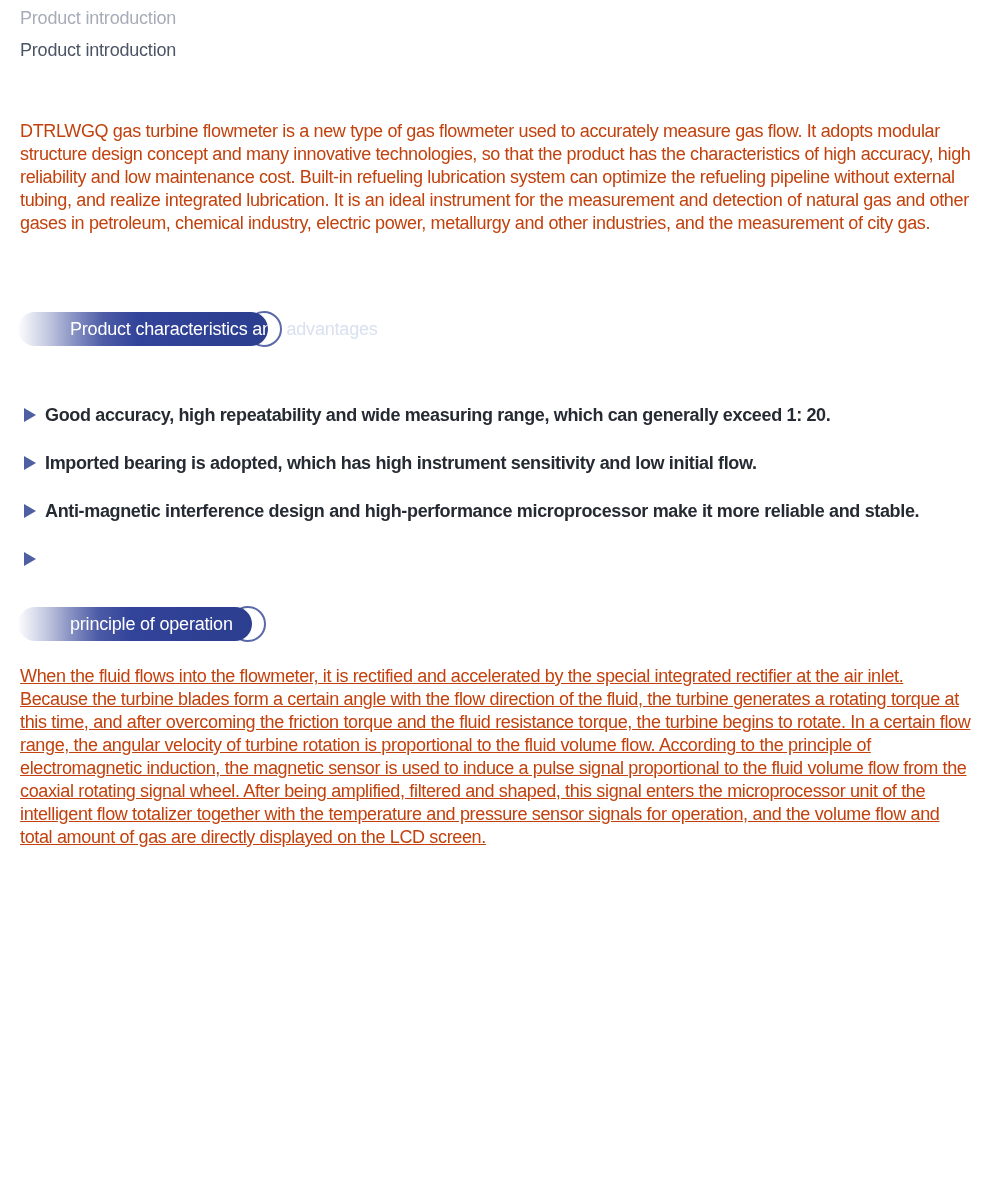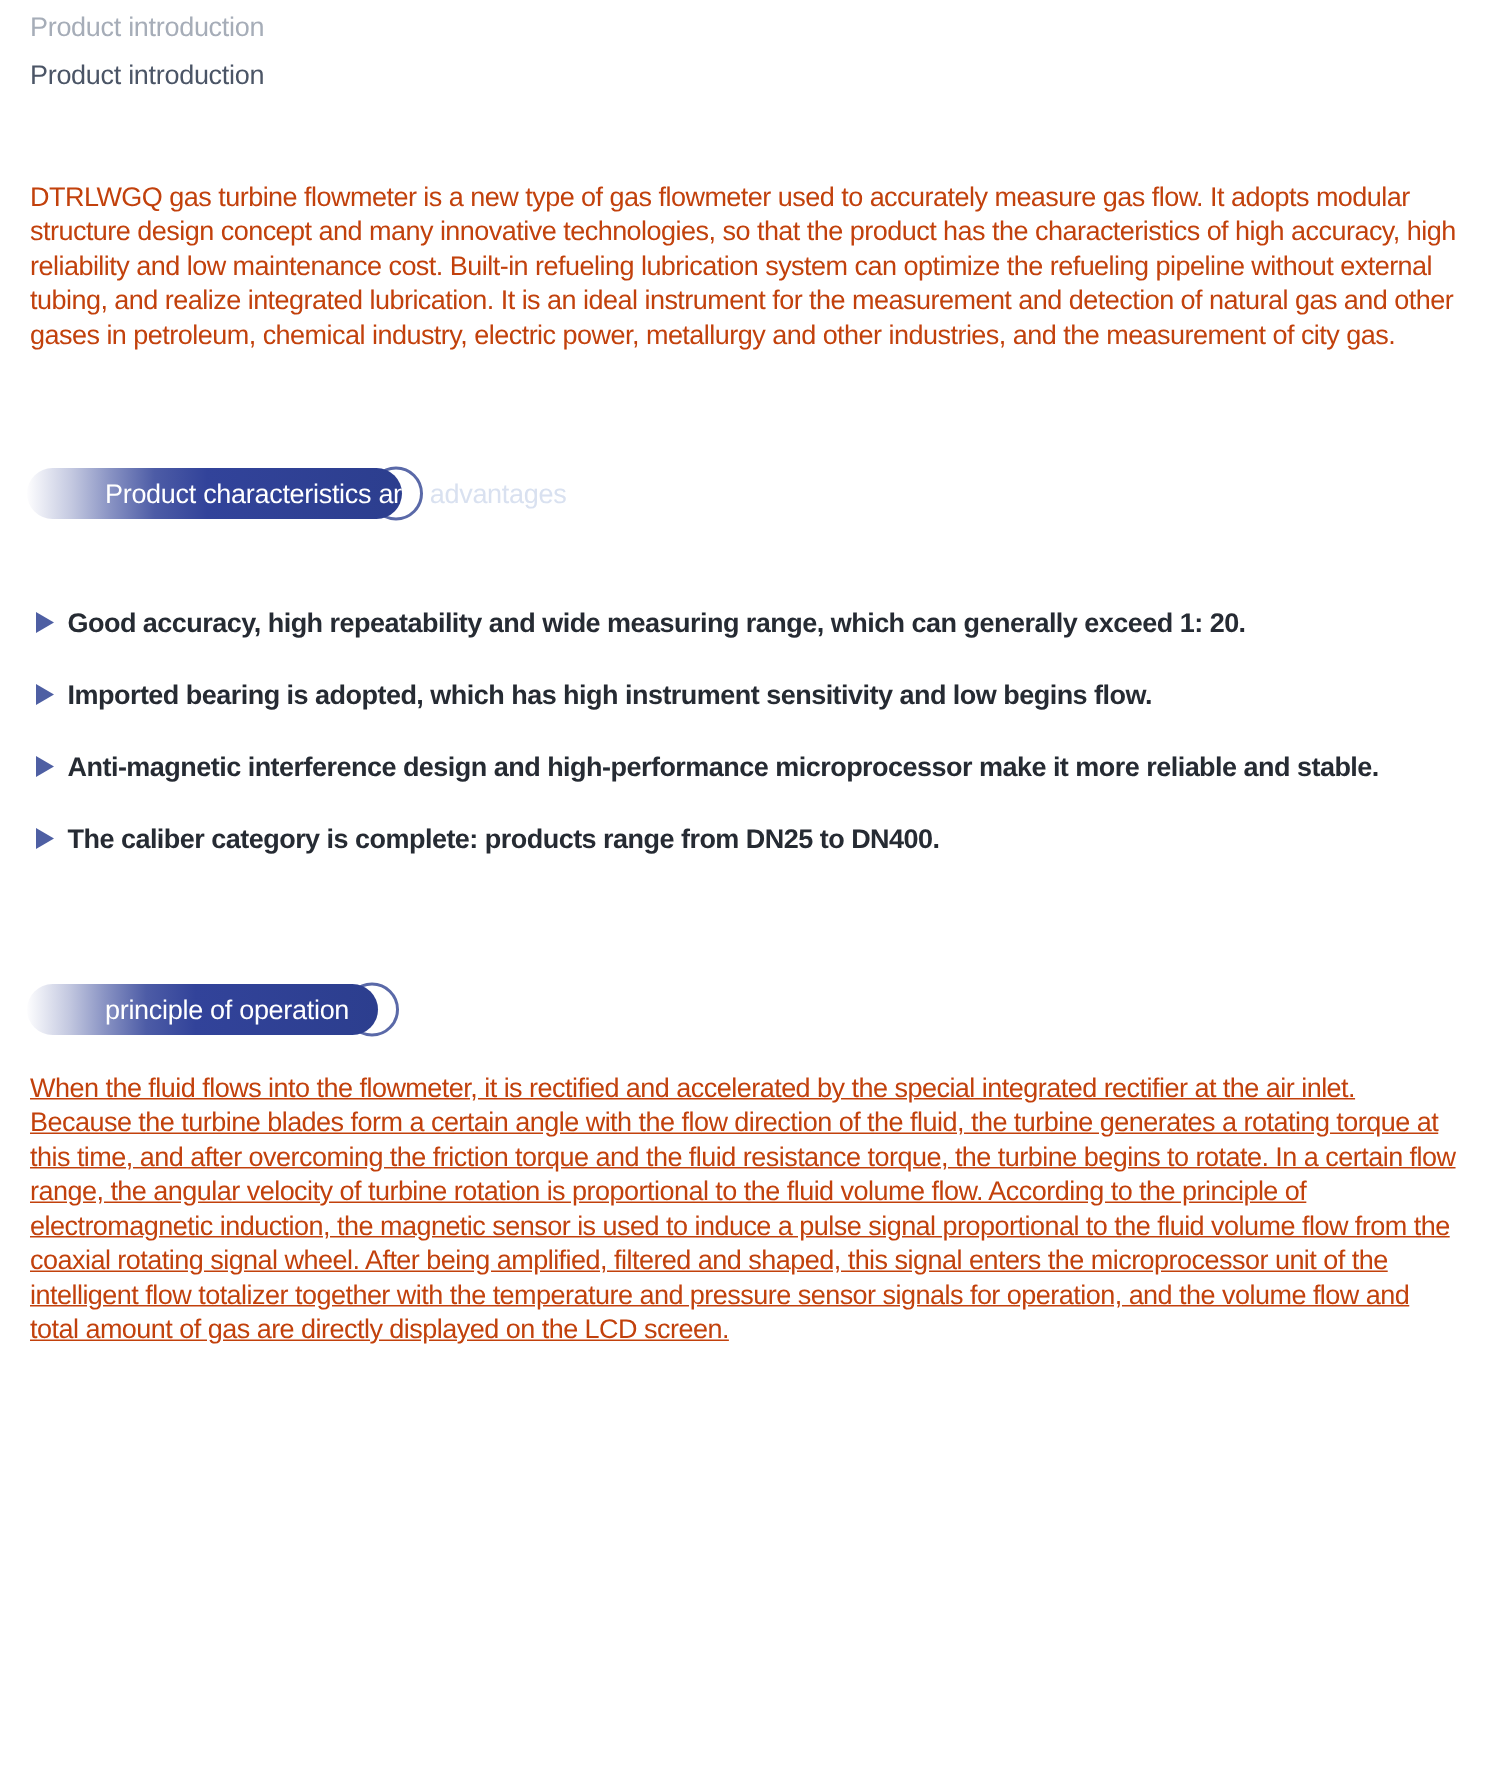--- a/index.html
+++ b/index.html
@@ -111,21 +111,21 @@
     border-top: 7px solid transparent;
     border-bottom: 7px solid transparent;
     margin: 4px 9px 0 0;
   }
 
   
   .banner-overview        { margin-top: 64px; }
   .para-overview          { margin-top: 59px; }
   .banner-characteristics { margin-top: 77px; }
   .bullet-list            { margin-top: 58px; }
-  .banner-principle       { margin-top: 86px; }
+  .banner-principle       { margin-top: 41px; }
   .para-principle         { margin-top: 24px; text-decoration: underline; }
 </style>
 </head>
 <body>
 
 <div class="page">
 
   <div class="titles">
     <div class="title-light">Product introduction</div>
     <div class="title-dark">Product introduction</div>
@@ -142,29 +142,28 @@
     </div>
   </div>
 
   <ul class="bullet-list">
     <li class="bullet-item">
       <span class="tri"></span>
       <span>Good accuracy, high repeatability and wide measuring range, which can generally exceed 1: 20.</span>
     </li>
     <li class="bullet-item">
       <span class="tri"></span>
-      <span>Imported bearing is adopted, which has high instrument sensitivity and low begins flow.</span>
+      <span>Imported bearing is adopted, which has high instrument sensitivity and low initial flow.</span>
     </li>
     <li class="bullet-item">
       <span class="tri"></span>
       <span>Anti-magnetic interference design and high-performance microprocessor make it more reliable and stable.</span>
     </li>
     <li class="bullet-item">
       <span class="tri"></span>
-      <span>The caliber category is complete: products range from DN25 to DN400.</span>
     </li>
   </ul>
 
   <div class="banner w1 banner-principle">
     <span class="banner-ghost">principle of operation</span>
     <span class="banner-arc"></span>
     <div class="banner-pill">
       <span class="banner-label">principle of operation</span>
     </div>
   </div>

